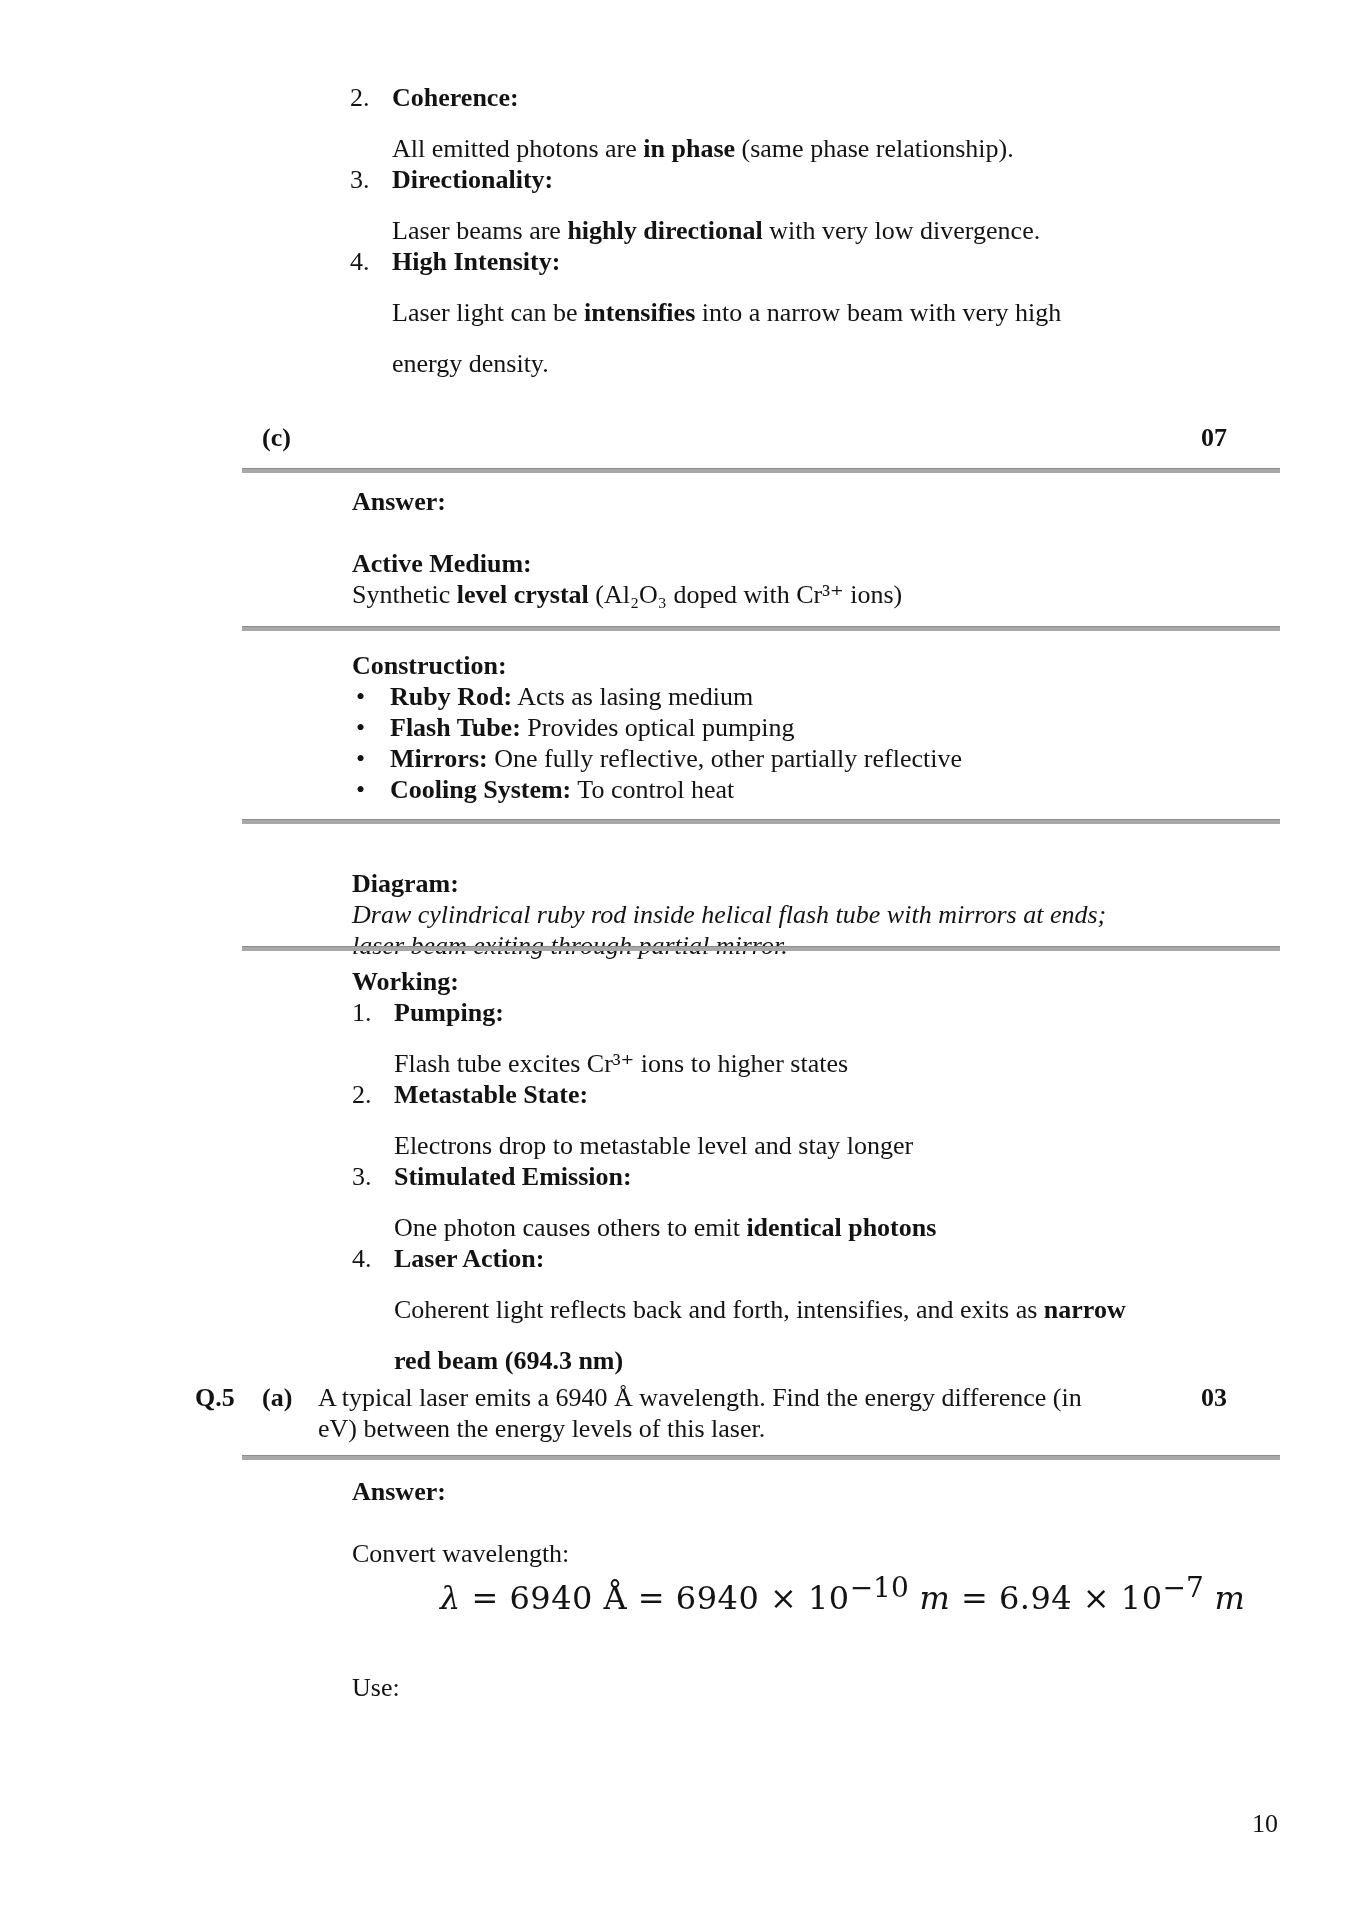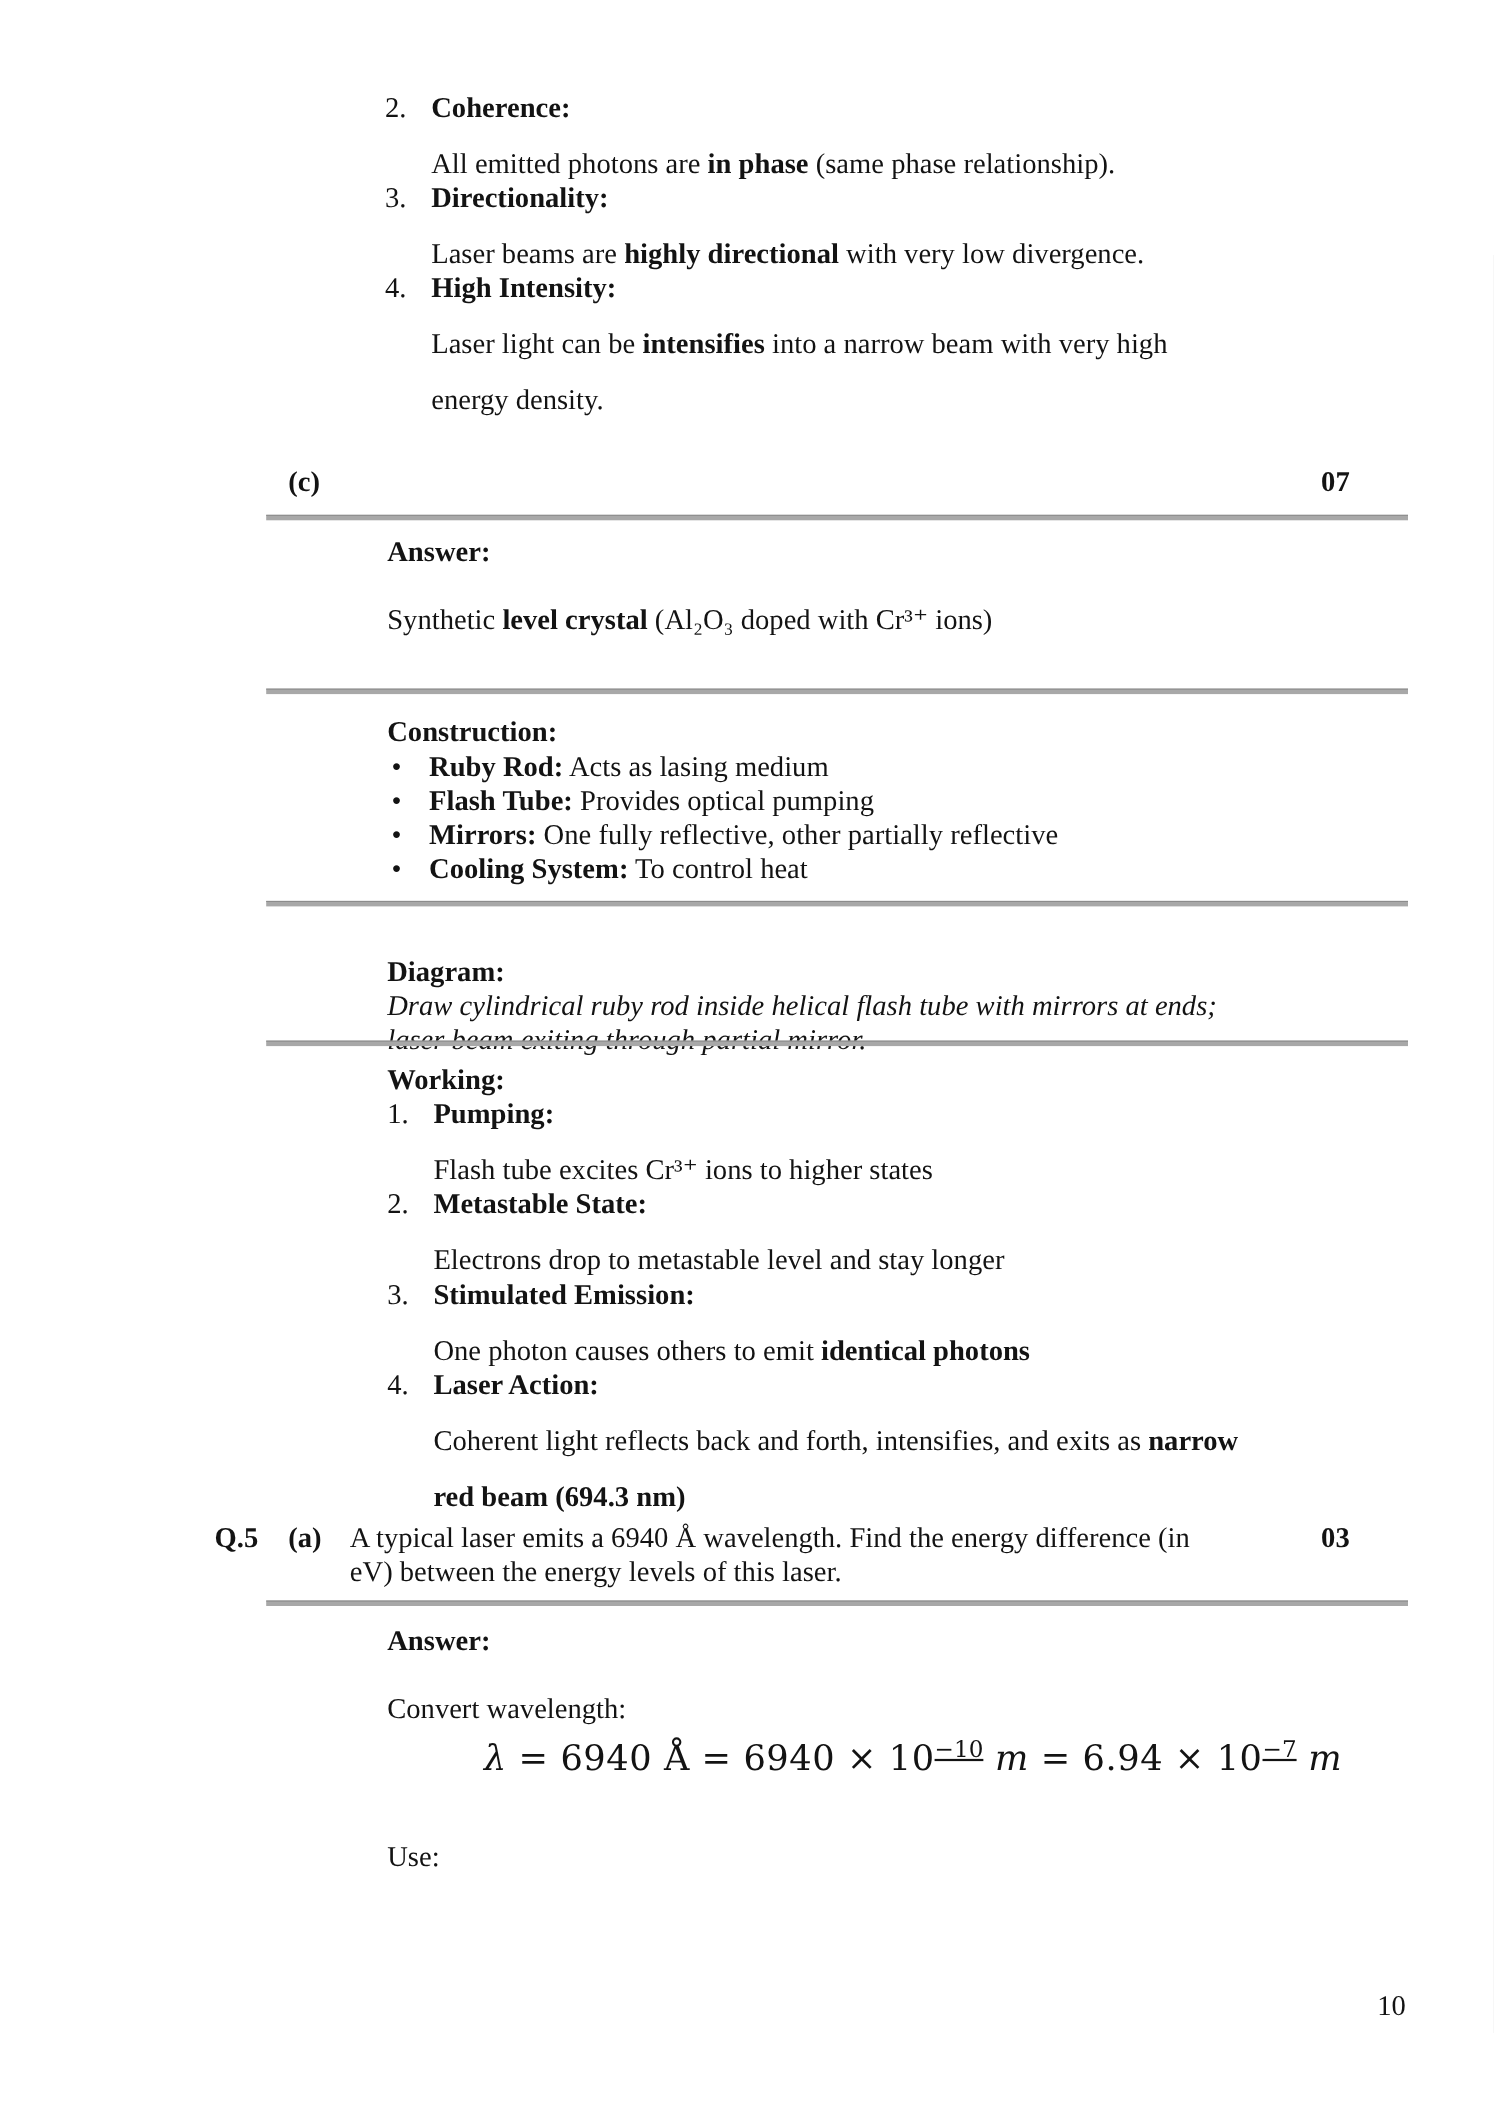--- a/index.html
+++ b/index.html
@@ -20,21 +20,21 @@
   .indent{margin-left:42px;margin-top:20px;}
   .blank{height:31px;}
   .rule{position:absolute;left:242px;width:1038px;height:5px;background:#a8a8a8;border-top:1px solid #8c8c8c;box-sizing:border-box;}
   .marks{position:absolute;width:50px;text-align:center;font-weight:bold;}
   .qlabel{position:absolute;font-weight:bold;}
   .formula{
     position:absolute;left:440px;top:1578px;
     font-family:"DejaVu Serif","Liberation Serif",serif;
     font-size:32px;line-height:40px;letter-spacing:0.5px;
   }
-  .formula .sup{font-size:21px;position:relative;top:-12px;letter-spacing:0;text-decoration:underline;}
+  .formula .sup{font-size:28px;position:relative;top:-12px;letter-spacing:0;}
   .pagenum{position:absolute;left:1252px;top:1808px;width:48px;text-align:left;}
 </style>
 </head>
 <body>
 
 <div class="page">
 
   <div class="sec" style="left:350px;top:82px;">
     <div class="row">
       <span class="marker">2.</span>
@@ -63,20 +63,21 @@
   </div>
 
   <span class="qlabel" style="left:262px;top:422px;">(c)</span>
   <span class="marks" style="left:1189px;top:422px;">07</span>
 
   <div class="rule" style="top:468px;"></div>
 
   <div class="sec" style="left:352px;top:486px;">
     <div class="b">Answer:</div>
     <div class="blank"></div>
+    <div class="b">Active Medium:</div>
     <div>
       <span>Synthetic </span><span class="b">level crystal</span><span> (Al₂O₃ doped with Cr³⁺ ions)</span>
     </div>
   </div>
 
   <div class="rule" style="top:626px;"></div>
 
   <div class="sec" style="left:352px;top:650px;">
     <div class="b">Construction:</div>
     <div class="row">

